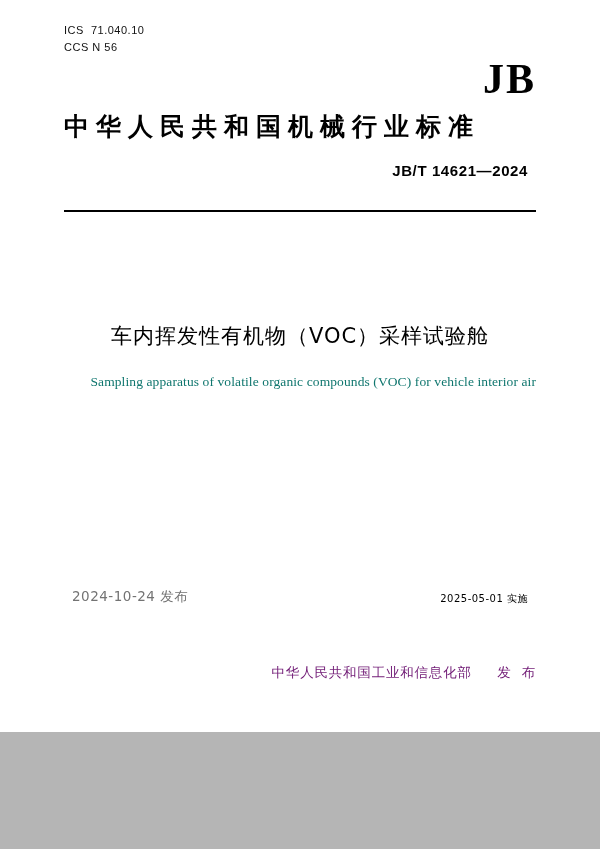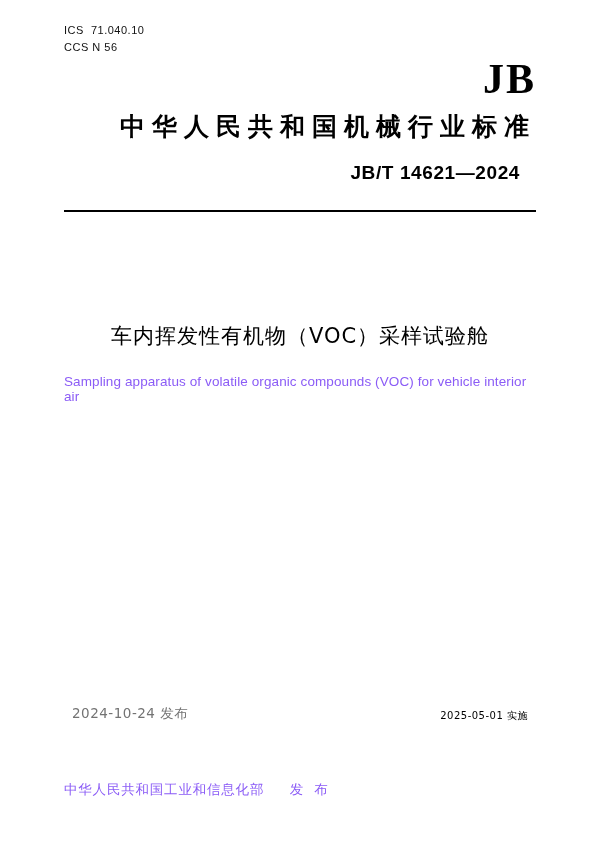--- a/index.html
+++ b/index.html
@@ -3,21 +3,21 @@
 <meta charset="utf-8">
 <style>
   html, body {
     margin: 0;
     padding: 0;
     background: #b5b5b5;
   }
   .page {
     position: relative;
     width: 600px;
-    height: 849px;
+    height: 732px;
     background: #ffffff;
     margin: 0 auto;
     overflow: hidden;
     font-family: "Liberation Sans", sans-serif;
     color: #000000;
   }
   .content {
     position: absolute;
     left: 64px;
     right: 64px;
@@ -50,37 +50,37 @@
     color: #000;
     margin-left: 48px;
   }
 
   
   .gb-title {
     position: absolute;
     top: 110px;
     left: 0;
     right: 0;
-    text-align: right;
+    text-align: left;
     font-family: "DejaVu Sans", sans-serif;
     font-weight: bold;
     font-size: 25px;
     letter-spacing: 7px;
     color: #000;
     white-space: nowrap;
   }
 
   
   .std-no {
     position: absolute;
     top: 162px;
-    right: 16px;
+    right: 8px;
     font-family: "Liberation Sans", sans-serif;
     font-weight: bold;
-    font-size: 19px;
+    font-size: 15px;
     letter-spacing: 0.6px;
     color: #000;
     margin-left: 8px;
   }
 
   
   .rule {
     position: absolute;
     top: 210px;
     left: 0;
@@ -100,25 +100,25 @@
     font-weight: normal;
     font-size: 21px;
     letter-spacing: 1px;
     color: #000;
   }
   .doc-title-en {
     position: absolute;
     top: 374px;
     left: 0;
     right: 0;
-    text-align: left;
-    font-family: Liberation Sans, sans-serif;
+    text-align: right;
+    font-family: Liberation Serif, serif;
     font-size: 13.5px;
     letter-spacing: 0.1px;
-    color: #8b5cf6;
+    color: #0f766e;
   }
 
   
   .issue-date {
     position: absolute;
     bottom: 126px;
     left: 8px;
     font-family: "DejaVu Sans", sans-serif;
     font-size: 13.5px;
     letter-spacing: 0.5px;
@@ -131,25 +131,25 @@
     font-family: "DejaVu Sans", sans-serif;
     font-size: 10px;
     letter-spacing: 0.5px;
     color: #000;
   }
   .publisher {
     position: absolute;
     bottom: 50px;
     left: 0;
     right: 0;
-    text-align: left;
+    text-align: right;
     font-family: "DejaVu Sans", sans-serif;
     font-size: 13.5px;
     letter-spacing: 0.8px;
-    color: #8b5cf6;
+    color: #701a75;
     white-space: pre;
   }
 </style>
 </head>
 <body>
 
 <div class="page">
   <div class="content">
 
     <div class="codes">

